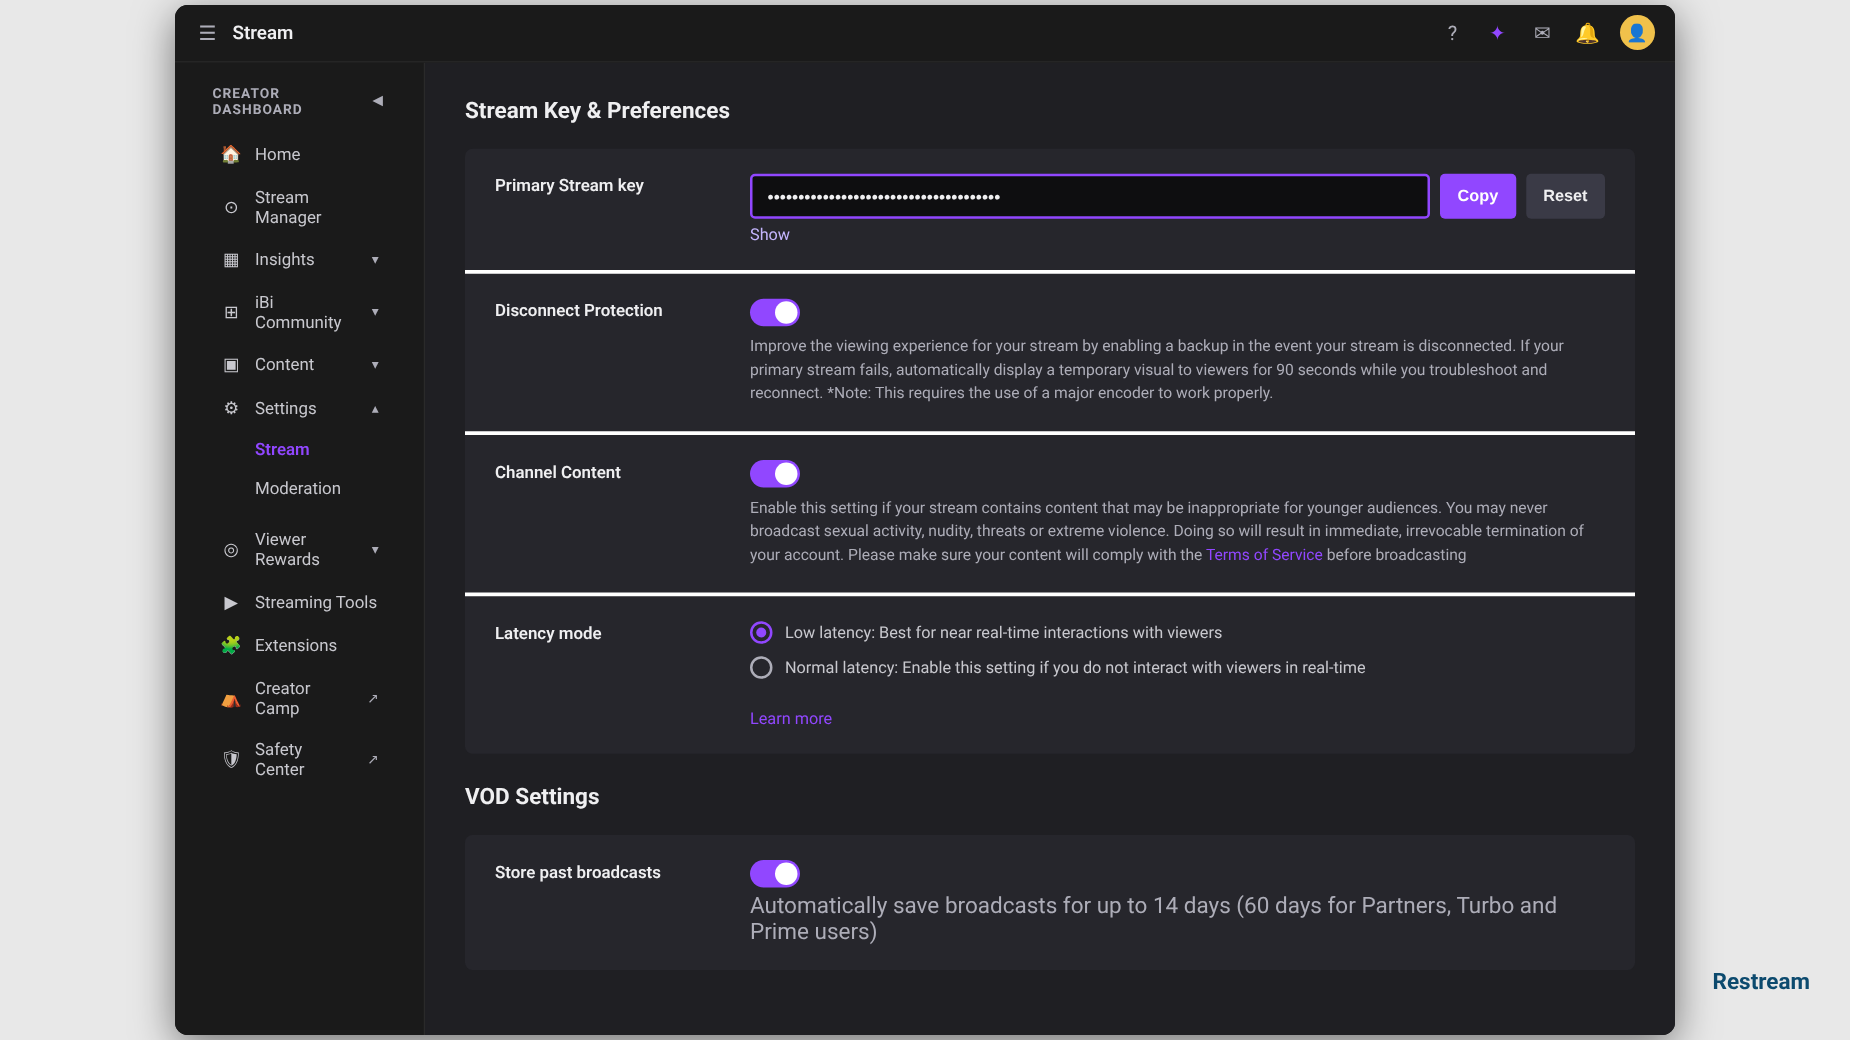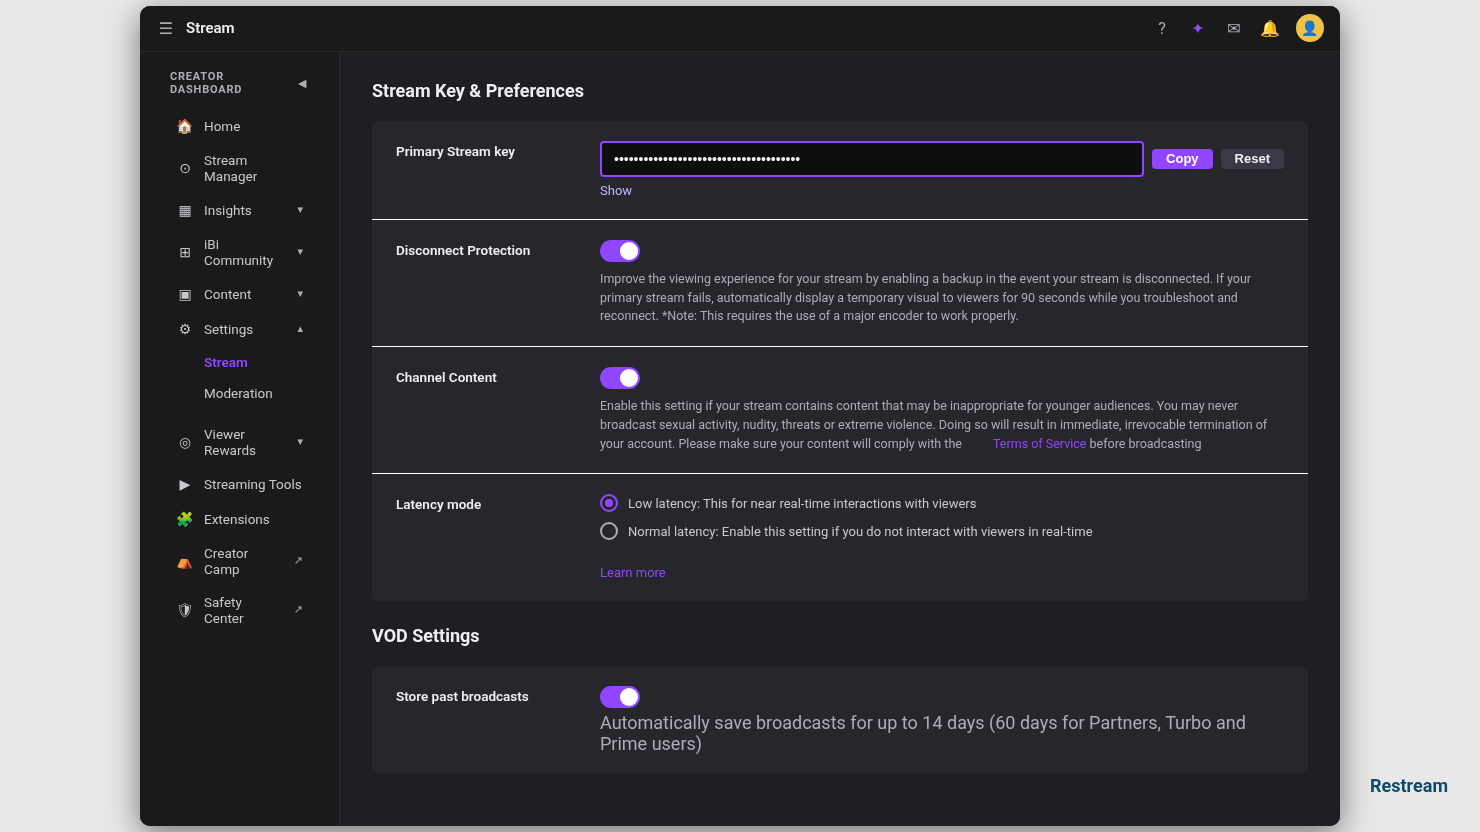--- a/index.html
+++ b/index.html
@@ -160,21 +160,21 @@
     .card {
       background: #26262c;
       border-radius: 6px;
       overflow: hidden;
       margin-bottom: 24px;
     }
     .card-row {
       display: flex;
       align-items: flex-start;
       padding: 20px 24px;
-      border-bottom: 1px solid #ffffff;
+      border-bottom: 3px solid #ffffff;
       gap: 24px;
     }
     .card-row:last-child {
       border-bottom: none;
     }
     .card-row-label {
       width: 180px;
       flex-shrink: 0;
       color: #efeff1;
       font-size: 13.5px;
@@ -194,21 +194,21 @@
       background: #0e0e10;
       border: 2px solid #9147ff;
       border-radius: 4px;
       height: 36px;
       padding: 0 12px;
       color: #efeff1;
       font-size: 14px;
       outline: none;
     }
     .btn {
-      height: 20px;
+      height: 36px;
       padding: 0 14px;
       border: none;
       border-radius: 4px;
       font-size: 13px;
       font-weight: 600;
       cursor: pointer;
     }
     .btn-primary {
       background: #9147ff;
       color: #fff;
@@ -286,21 +286,20 @@
     }
     .learn-more-link {
       color: #9147ff;
       font-size: 13px;
       cursor: pointer;
       margin-top: 25px;
       display: inline-block;
     }
     .terms-link {
       color: #9147ff;
-      margin-left: 28px;
     }
     .vod-desc {
       color: #adadb8;
       font-size: 18px;
       margin-top: 4px;
     }
     .restream-watermark {
       position: fixed;
       bottom: 36px;
       right: 32px;
@@ -447,21 +446,21 @@
             </p>
           </div>
         </div>
 
         <div class="card-row">
           <div class="card-row-label">Latency mode</div>
           <div class="card-row-content">
             <div class="radio-group">
               <div class="radio-option">
                 <div class="radio-dot selected"></div>
-                <span class="radio-label">Low latency: This for near real-time interactions with viewers</span>
+                <span class="radio-label">Low latency: Best for near real-time interactions with viewers</span>
               </div>
               <div class="radio-option">
                 <div class="radio-dot unselected"></div>
                 <span class="radio-label">Normal latency: Enable this setting if you do not interact with viewers in real-time</span>
               </div>
             </div>
             <span class="learn-more-link">Learn more</span>
           </div>
         </div>
 

